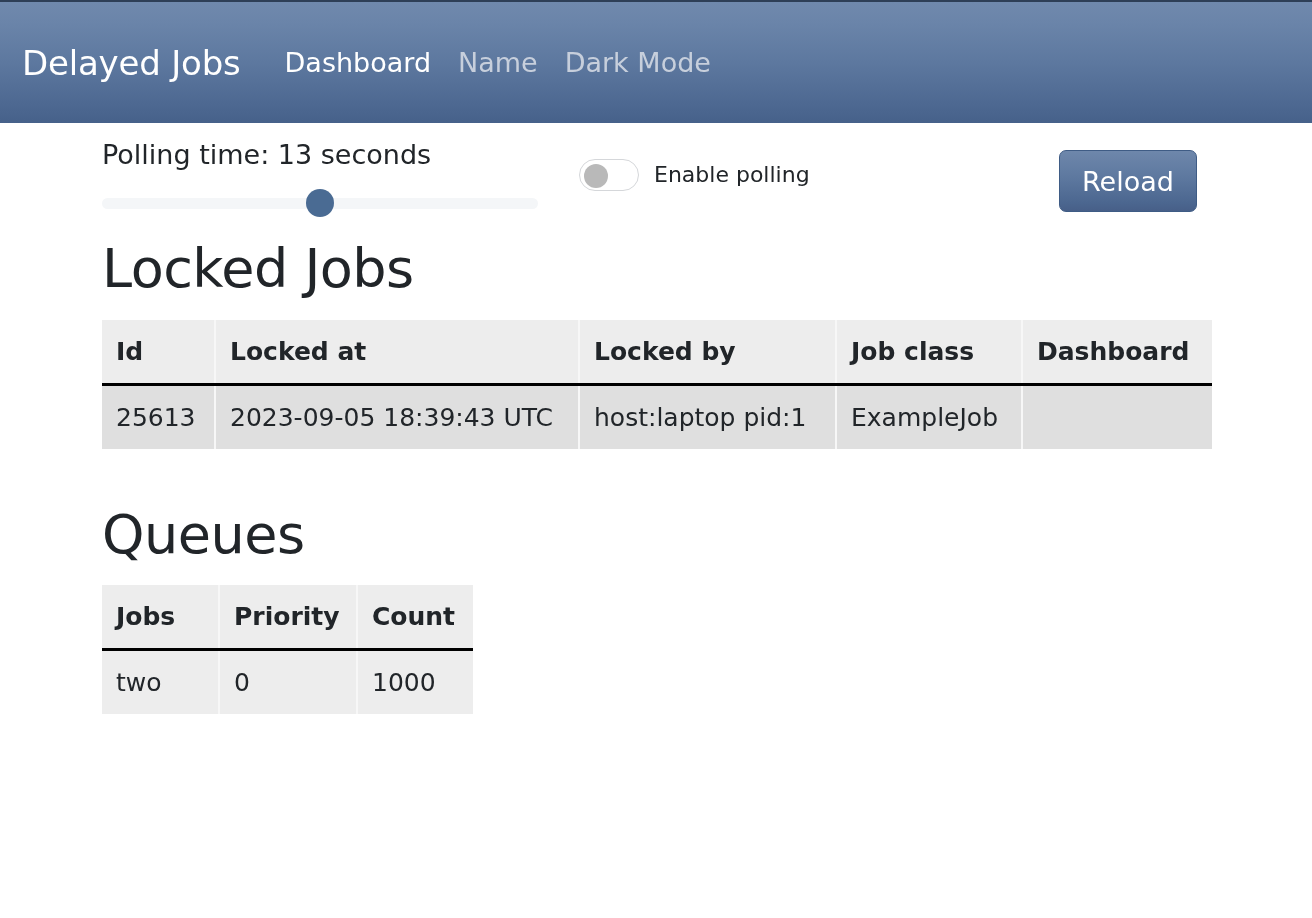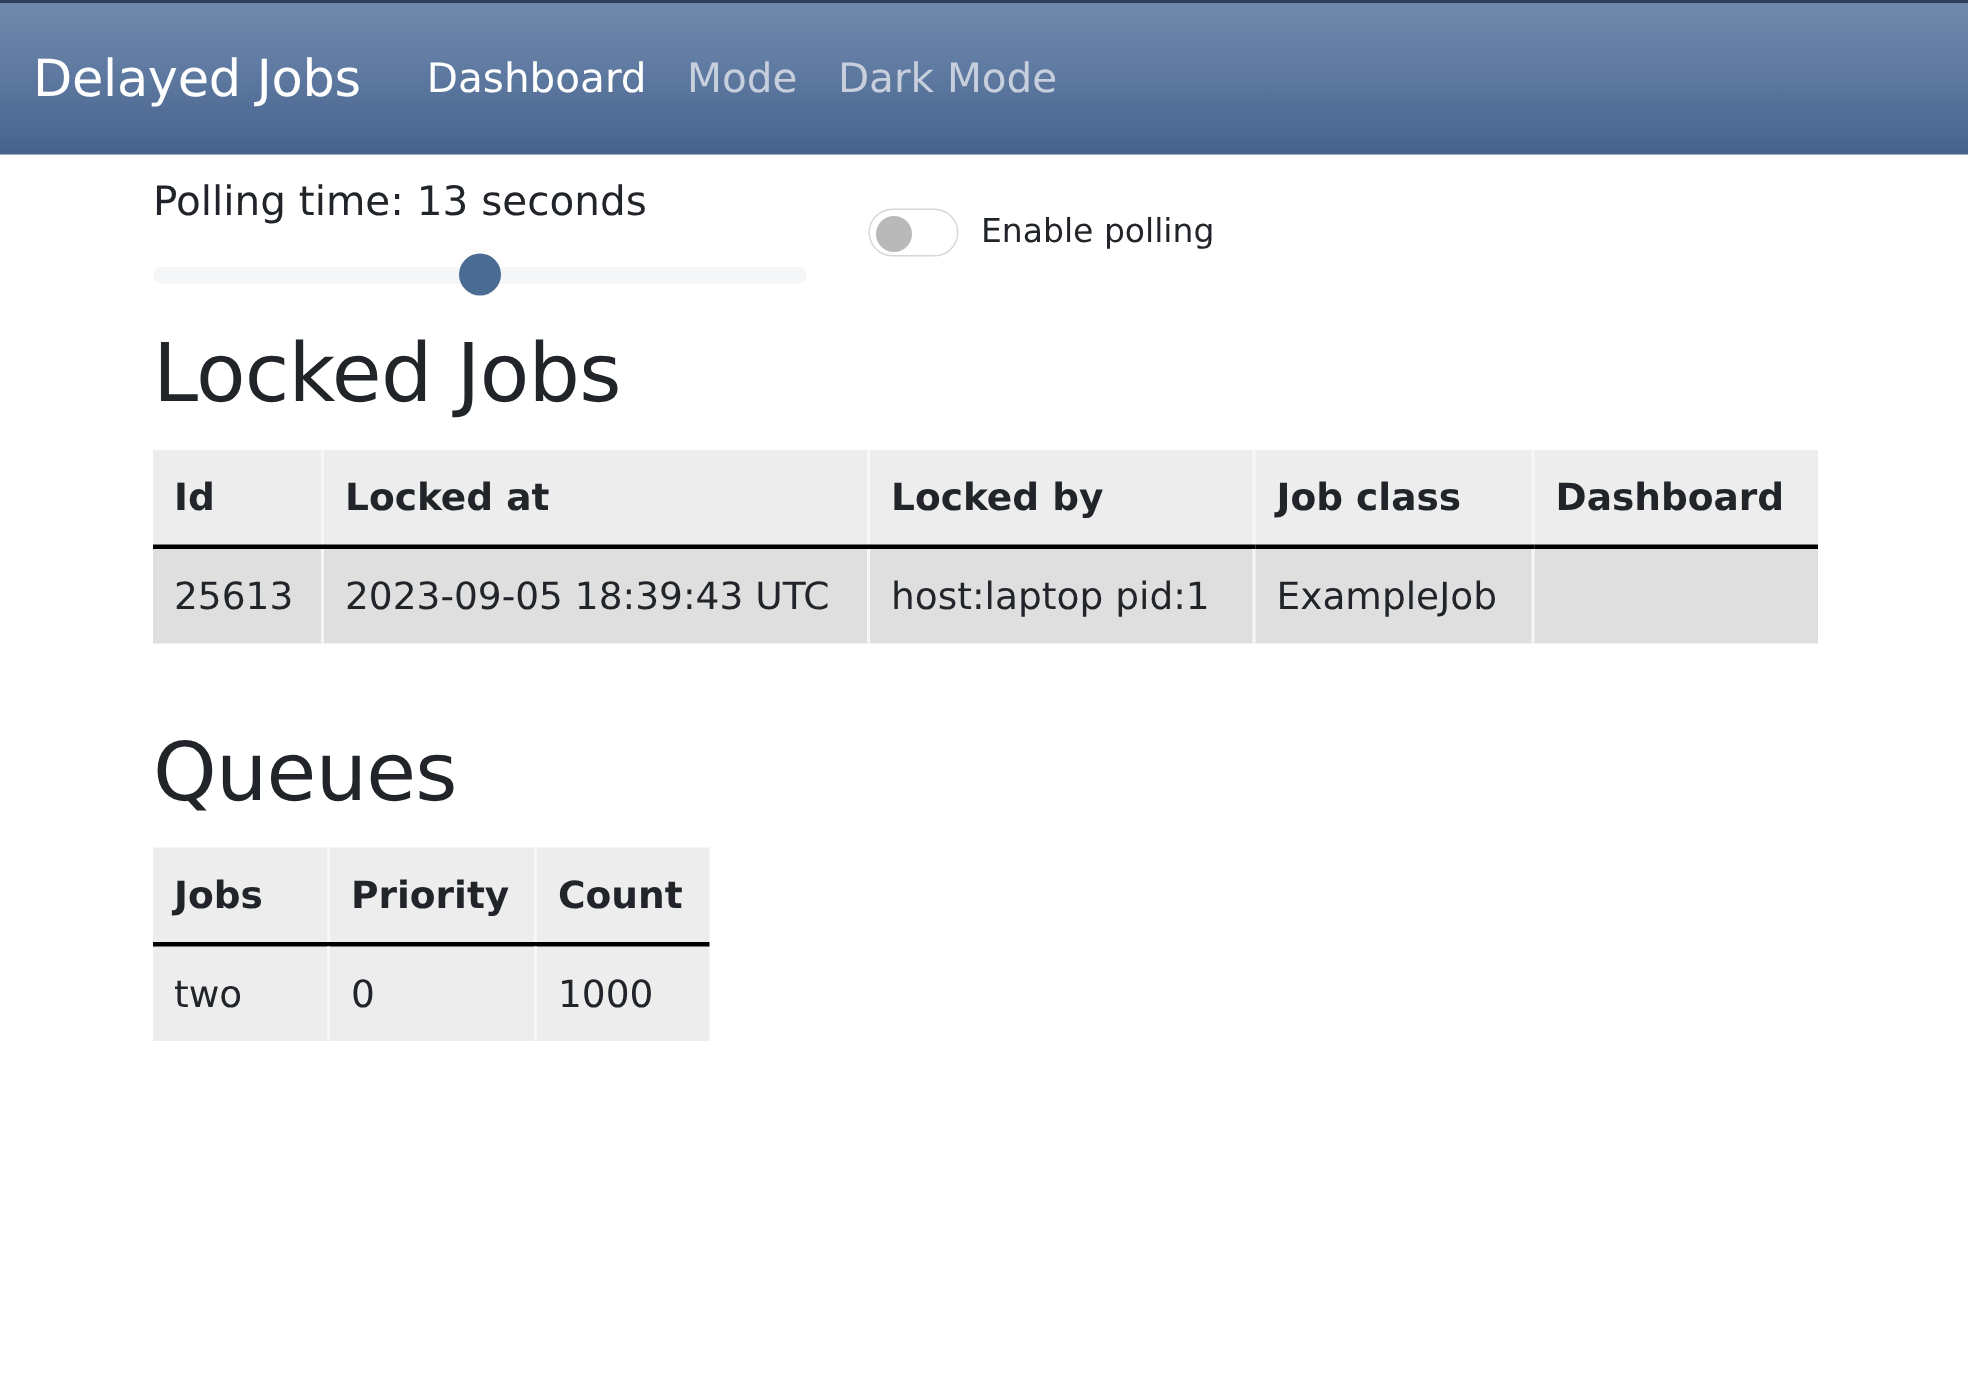--- a/index.html
+++ b/index.html
@@ -12,21 +12,21 @@
     background: #ffffff;
     font-family: "DejaVu Sans", "Liberation Sans", sans-serif;
     color: #212529;
     overflow: hidden;
   }
 
   
   .navbar {
     position: relative;
     width: 100%;
-    height: 103px;
+    height: 123px;
     background: linear-gradient(to bottom, #7089ad 0%, #6a84a9 18%, #5d789f 50%, #4d6891 85%, #46618a 100%);
     border-top: 2px solid #2e3f57;
     display: flex;
     align-items: center;
     padding: 0 0 0 22px;
     white-space: nowrap;
   }
   .brand {
     font-size: 34px;
     font-weight: 400;
@@ -202,21 +202,21 @@
   #queues-table col.q2 { width: 138px; }
   #queues-table col.q3 { width: 116px; }
 </style>
 </head>
 <body>
 
 <div class="navbar">
   <span class="brand">Delayed Jobs</span>
   <div class="nav-links">
     <span class="nav-link active">Dashboard</span>
-    <span class="nav-link muted">Mode</span>
+    <span class="nav-link muted">Name</span>
     <span class="nav-link muted">Dark Mode</span>
   </div>
 </div>
 
 <div class="content">
 
   <div class="polling-row">
     <span class="polling-label">Polling time: 13 seconds</span>
 
     <div class="slider-wrap">
@@ -224,20 +224,21 @@
       <div class="slider-thumb"></div>
     </div>
 
     <div class="toggle-group">
       <div class="toggle">
         <div class="toggle-knob"></div>
       </div>
       <span class="toggle-text">Enable polling</span>
     </div>
 
+    <button class="reload-btn">Reload</button>
   </div>
 
   <h2 class="section-title">Locked Jobs</h2>
 
   <table class="dj-table" id="locked-jobs-table">
     <colgroup>
       <col class="c1">
         <col class="c2">
         <col class="c3">
         <col class="c4">

